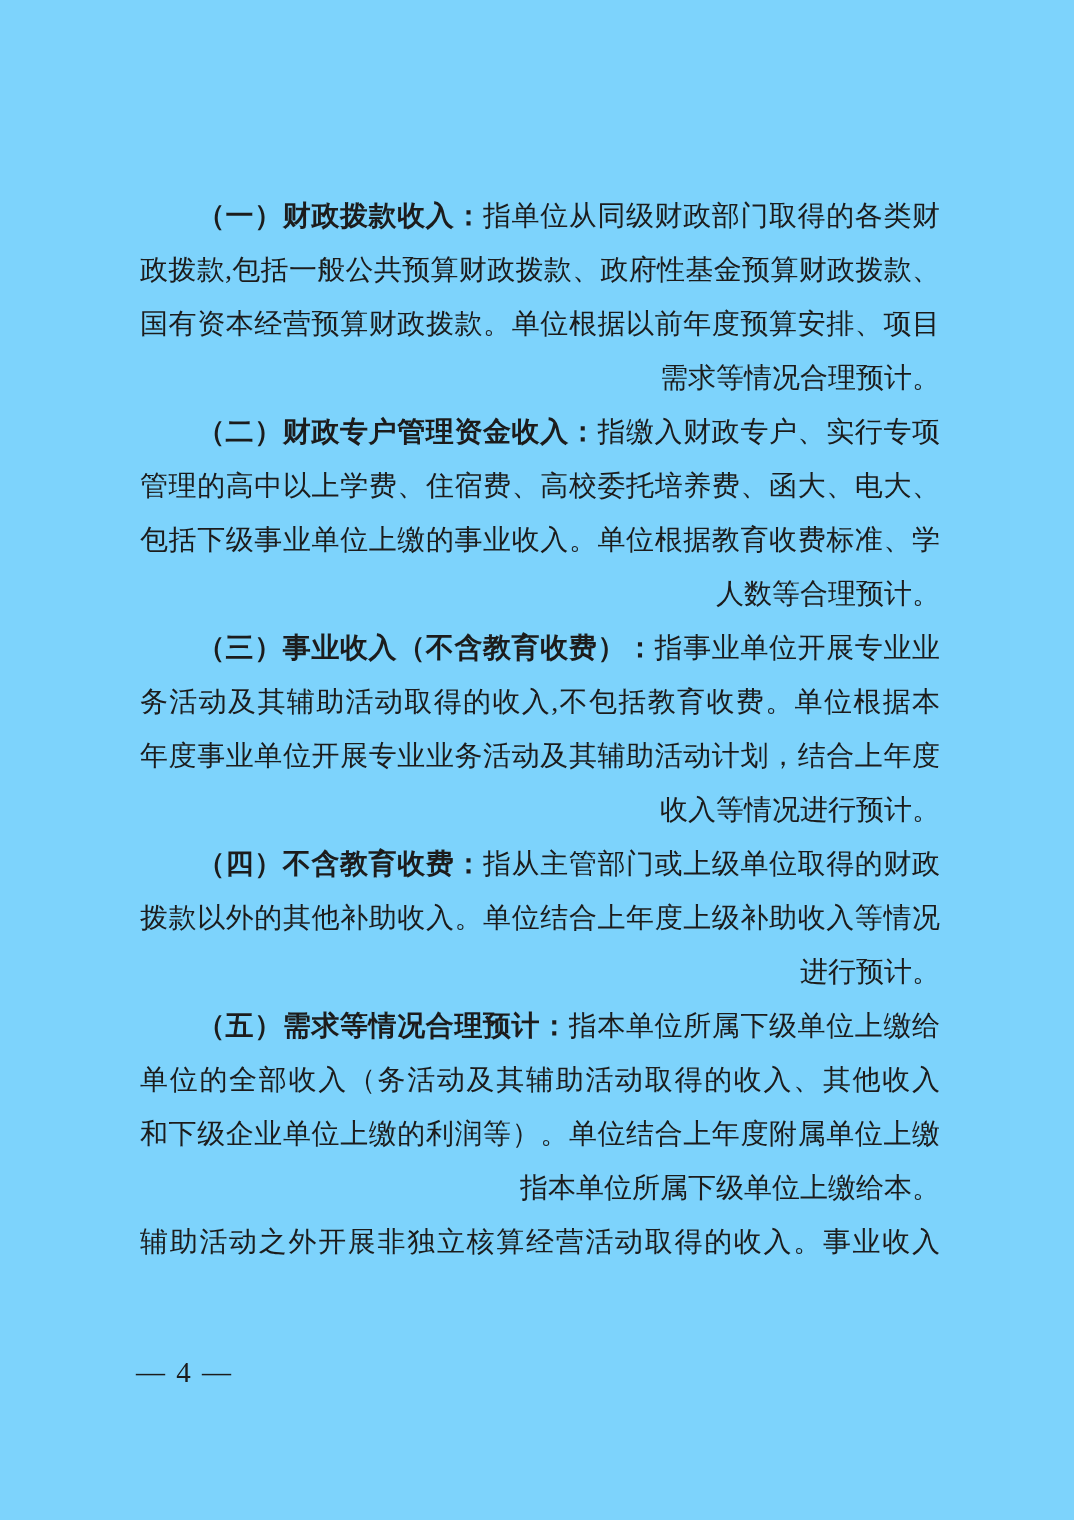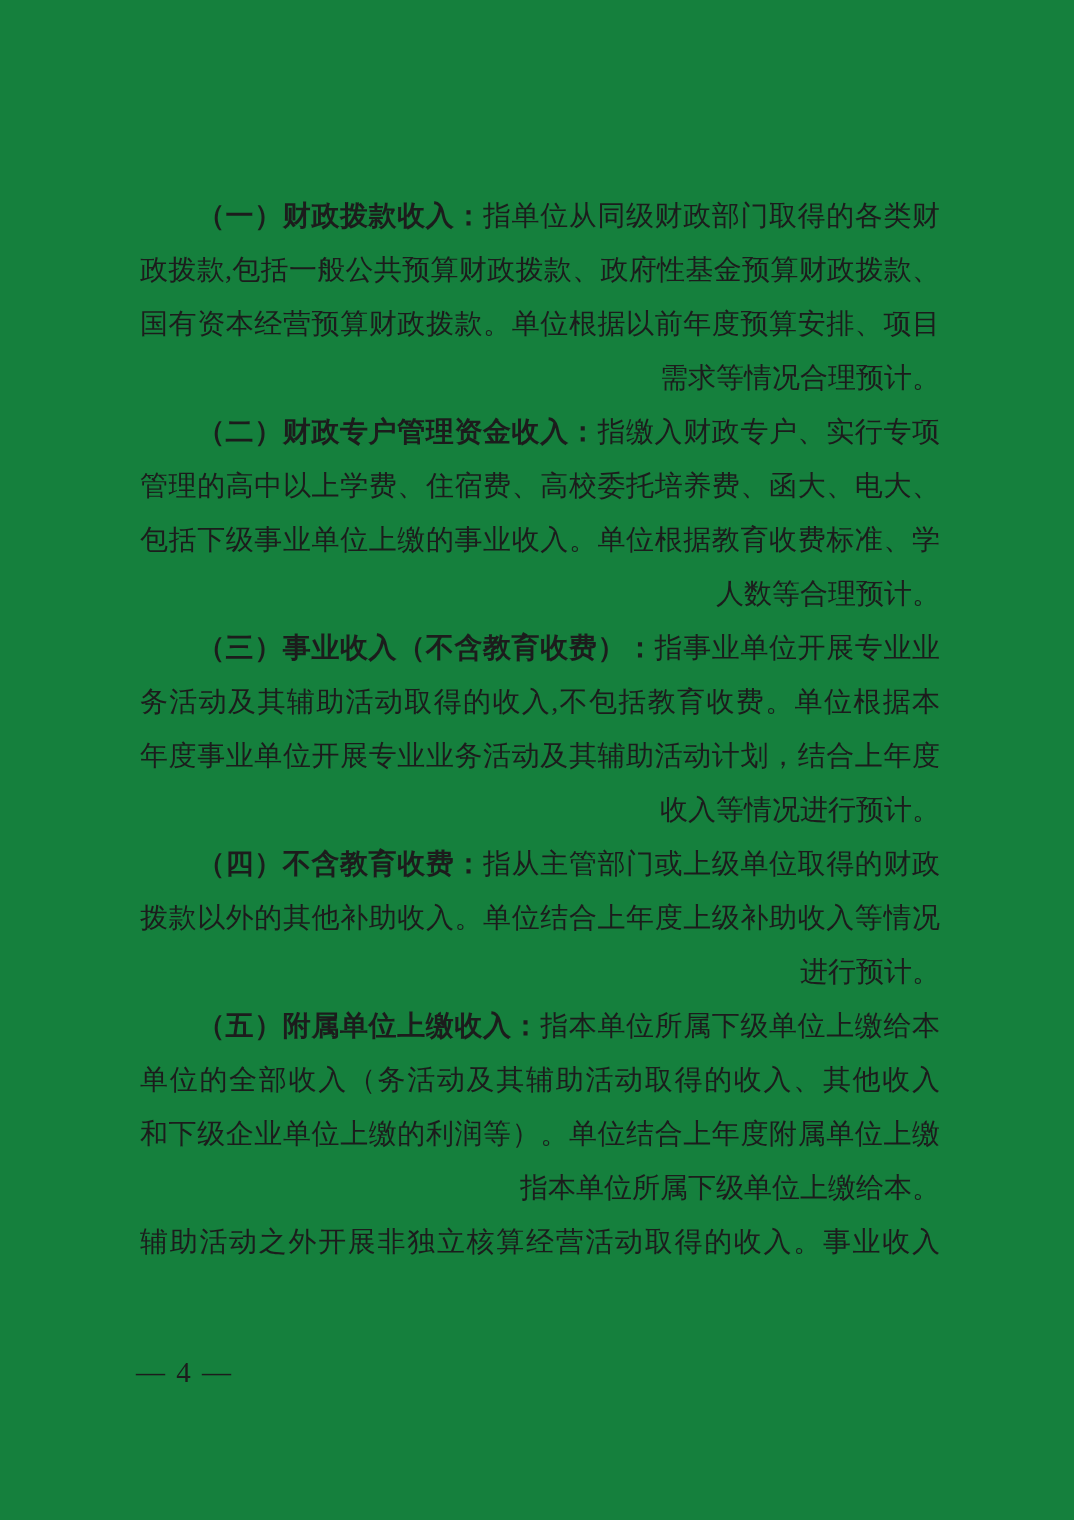--- a/index.html
+++ b/index.html
@@ -11,21 +11,21 @@
     height: 1520px;
     background: #ffffff;
     position: relative;
     font-family: "Liberation Serif", "DejaVu Serif", serif;
     color: #1c1c1c;
     overflow: hidden;
   }
   .doc-page {
     position: absolute;
     inset: 0;
-    background: #15803d;
+    background: #7dd3fc;
   }
   .content {
     position: absolute;
     left: 140px;
     top: 189px;
     width: 800px;
     font-size: 28px;
     line-height: 54px;
   }
   .para {
@@ -88,21 +88,21 @@
       <div class="line">收入等情况进行预计。</div>
     </div>
 
     <div class="para">
       <div class="line first j"><span class="head">（四）不含教育收费：</span><span>指从主管部门或上级单位取得的财政</span></div>
       <div class="line j">拨款以外的其他补助收入。单位结合上年度上级补助收入等情况</div>
       <div class="line">进行预计。</div>
     </div>
 
     <div class="para">
-      <div class="line first j"><span class="head">（五）附属单位上缴收入：</span><span>指本单位所属下级单位上缴给本</span></div>
+      <div class="line first j"><span class="head">（五）需求等情况合理预计：</span><span>指本单位所属下级单位上缴给本</span></div>
       <div class="line j">单位的全部收入（务活动及其辅助活动取得的收入、其他收入</div>
       <div class="line j">和下级企业单位上缴的利润等）。单位结合上年度附属单位上缴</div>
       <div class="line">指本单位所属下级单位上缴给本。</div>
     </div>
 
     <div class="para">
       <div class="line j">辅助活动之外开展非独立核算经营活动取得的收入。事业收入</div>
     </div>
 
   </main>

